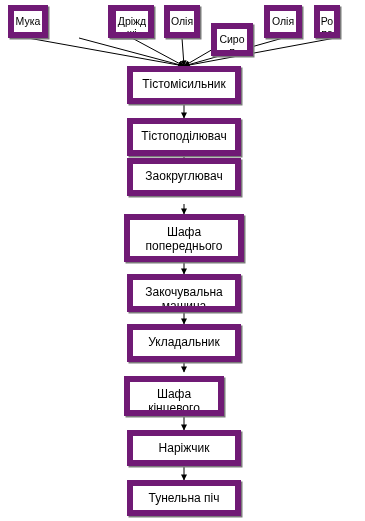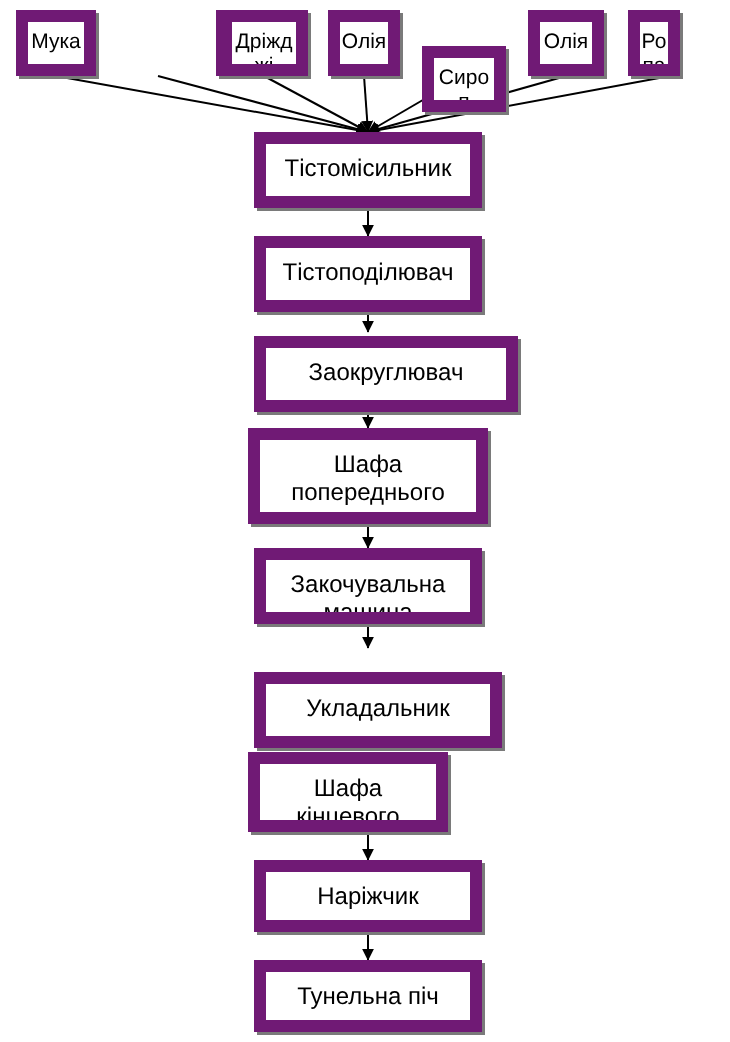--- a/index.html
+++ b/index.html
@@ -107,30 +107,30 @@
         <span class="node-label">Ропа</span>
       </div>
     </div>
   <div id="process-nodes">
       <div class="node process" style="left: 127px; top: 66px; width: 114px; height: 38px;">
         <span class="node-label">Тістомісильник</span>
       </div>
       <div class="node process" style="left: 127px; top: 118px; width: 114px; height: 38px;">
         <span class="node-label">Тістоподілювач</span>
       </div>
-      <div class="node process" style="left: 127px; top: 168px; width: 132px; height: 38px;">
+      <div class="node process" style="left: 127px; top: 158px; width: 114px; height: 38px;">
         <span class="node-label">Заокруглювач</span>
       </div>
       <div class="node process" style="left: 124px; top: 214px; width: 120px; height: 48px;">
         <span class="node-label">Шафа попереднього розстоювання</span>
       </div>
       <div class="node process" style="left: 127px; top: 274px; width: 114px; height: 38px;">
         <span class="node-label">Закочувальна машина</span>
       </div>
-      <div class="node process" style="left: 127px; top: 336px; width: 124px; height: 38px;">
+      <div class="node process" style="left: 127px; top: 324px; width: 114px; height: 38px;">
         <span class="node-label">Укладальник</span>
       </div>
       <div class="node process" style="left: 124px; top: 376px; width: 100px; height: 40px;">
         <span class="node-label">Шафа кінцевого розстоювання</span>
       </div>
       <div class="node process" style="left: 127px; top: 430px; width: 114px; height: 36px;">
         <span class="node-label">Наріжчик</span>
       </div>
       <div class="node process" style="left: 127px; top: 480px; width: 114px; height: 36px;">
         <span class="node-label">Тунельна піч</span>

